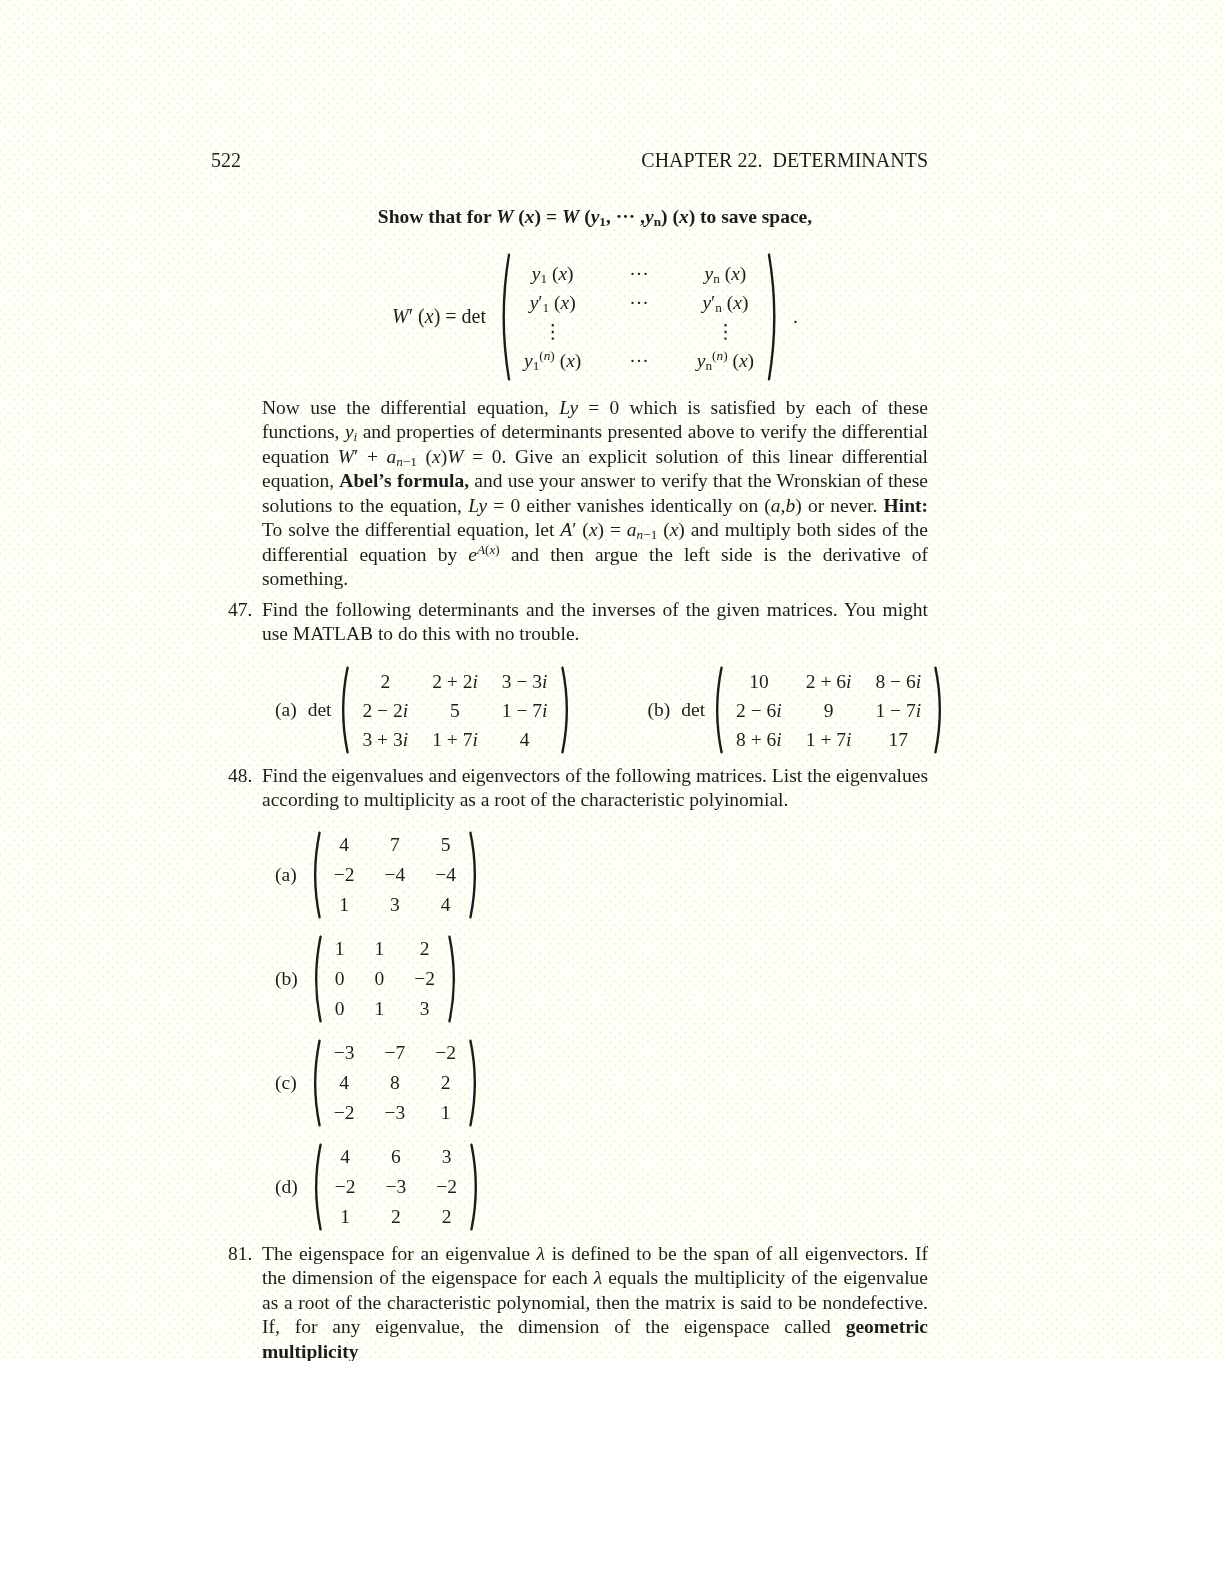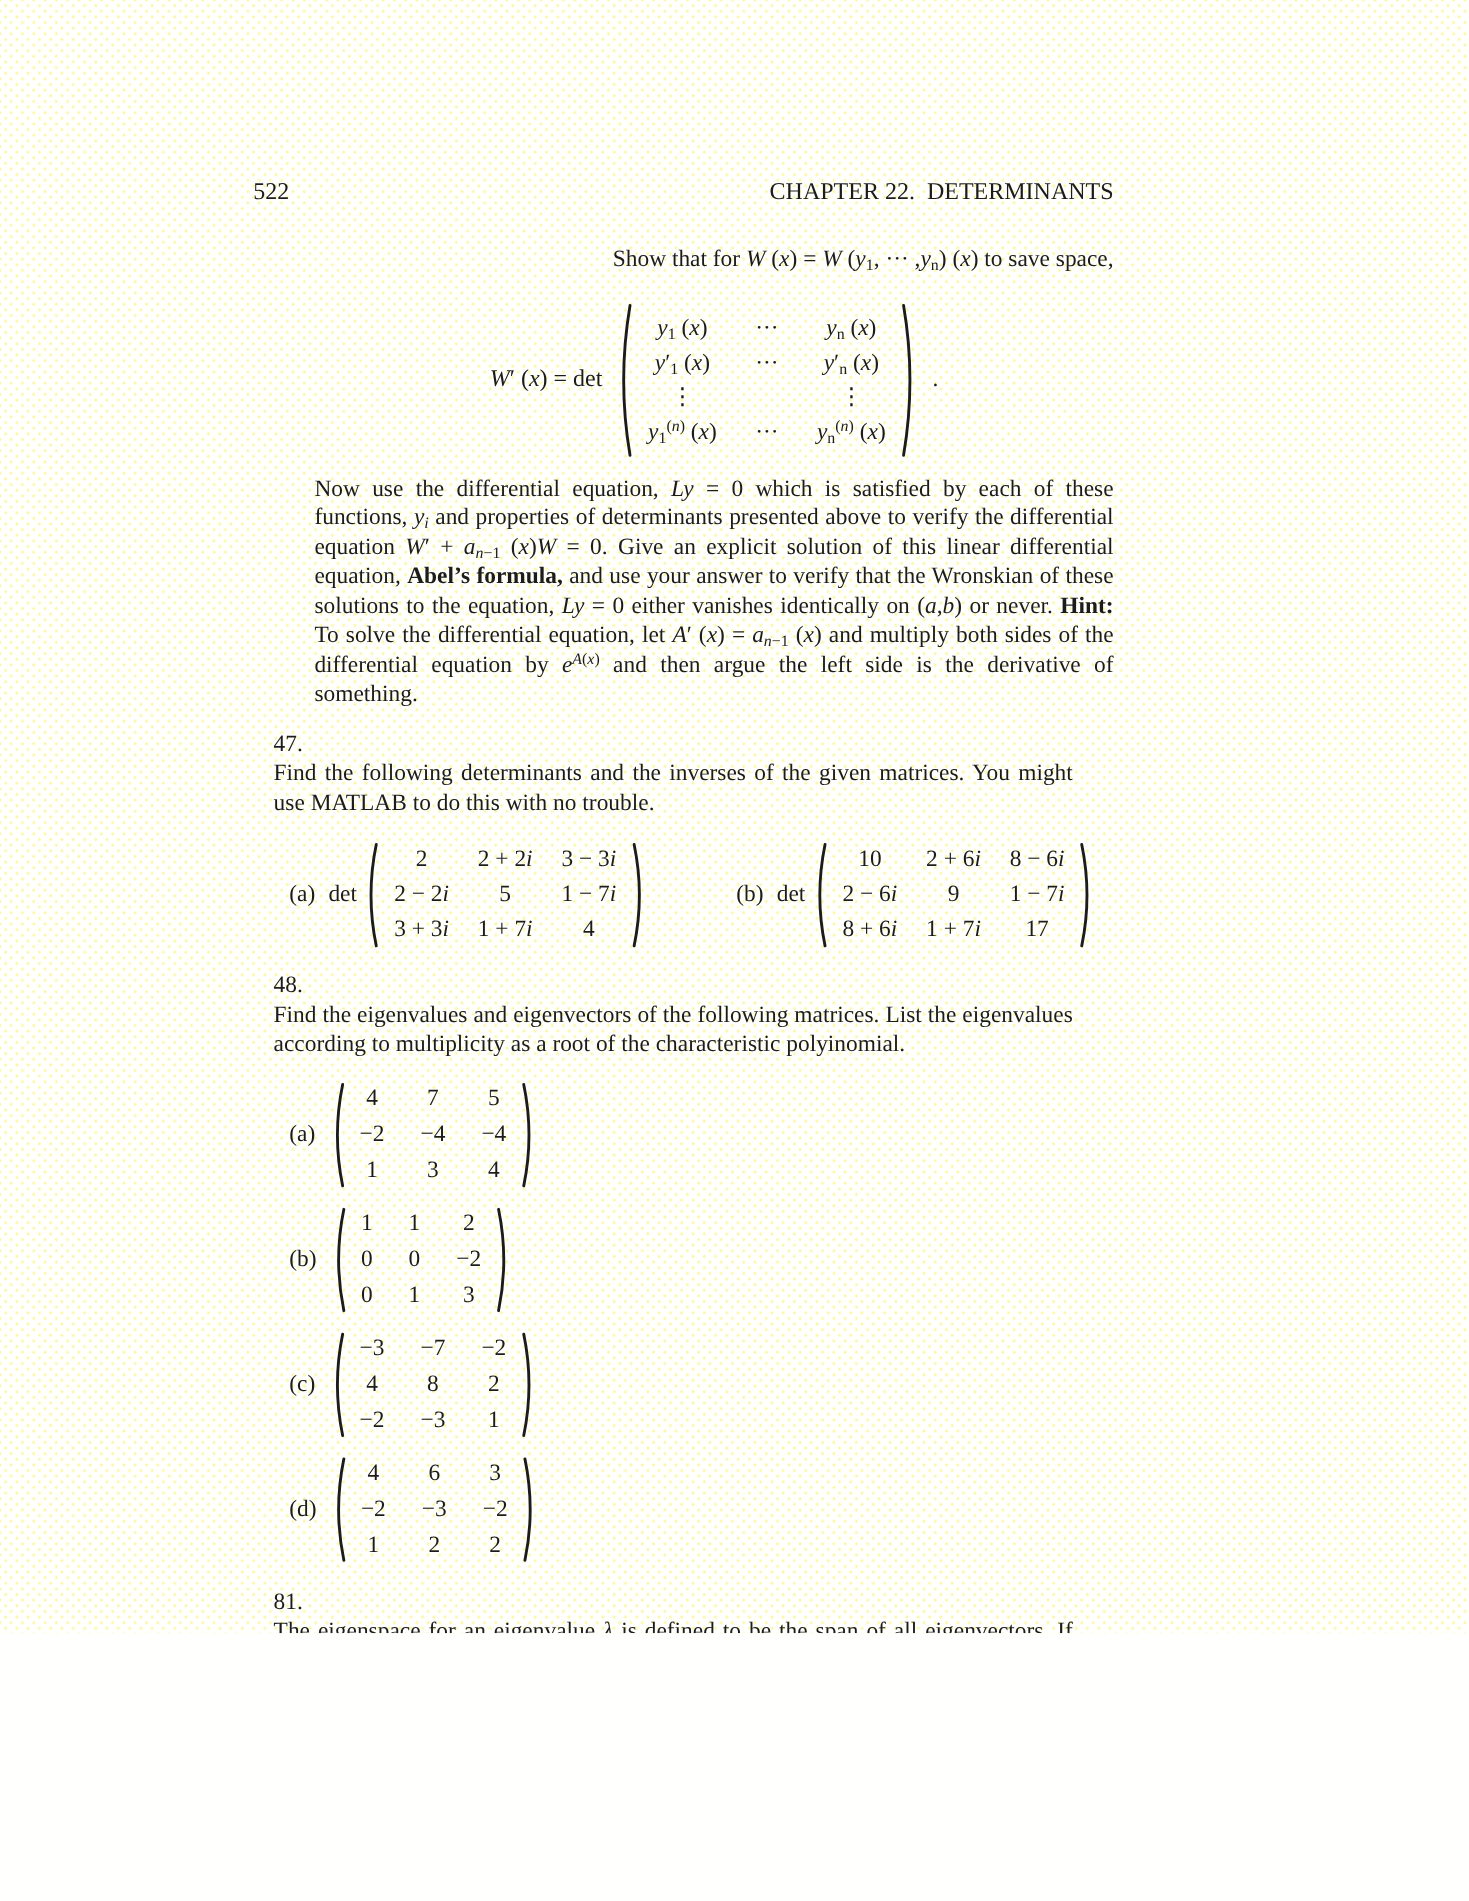--- a/index.html
+++ b/index.html
@@ -13,44 +13,44 @@
     background-image:
       radial-gradient(circle, rgba(250,244,140,.75) 1px, rgba(250,244,140,0) 1.5px),
       radial-gradient(circle, rgba(250,244,140,.75) 1px, rgba(250,244,140,0) 1.5px);
     background-size:9.4px 9.4px;
     background-position:0 0, 4.7px 4.7px;
   }
   .content{position:absolute;left:211px;top:148px;width:717px;}
   .pagehead{display:flex;justify-content:space-between;align-items:baseline;font-size:20px;line-height:24px;}
   .pagehead span{white-space:pre;}
   p{margin:0;font-size:19.5px;line-height:24.5px;text-align:justify;}
-  .lead{margin:33px 0 0 51px;width:666px;text-align:right;}
+  .lead{margin:33px 0 0 51px;width:666px;text-align:center;font-weight:bold;}
   .bodypar{margin:14px 0 0 51px;width:666px;}
   i{font-style:italic;}
   b{font-weight:bold;}
   sub{font-size:0.68em;vertical-align:-0.25em;line-height:0;}
   sup{font-size:0.68em;vertical-align:0.5em;line-height:0;}
 
   .displayeq{display:flex;justify-content:center;align-items:center;margin:22px 0 0 51px;width:666px;}
   .eq-lhs{font-size:20px;margin-right:9px;white-space:pre;}
   .eq-period{font-size:19.5px;margin-left:10px;}
 
   .mgroup{display:flex;align-items:center;}
   .matrix{display:grid;justify-items:center;align-items:center;font-size:19.5px;padding:4px 12px;}
-  .m-disp{line-height:29px;column-gap:32px;}
+  .m-disp{line-height:29px;column-gap:48px;}
   .m-47{line-height:29px;column-gap:24px;}
   .m-48{line-height:30px;column-gap:30px;}
   .mcell{white-space:pre;}
 
   .paren{display:block;flex:none;}
   .paren path{stroke:#1c1c1c;fill:none;stroke-width:2.4;vector-effect:non-scaling-stroke;stroke-linecap:round;}
   .h-lg{width:17px;height:130px;}
   .h-md{width:14px;height:88px;}
 
-  .problem{display:flex;margin:17px 0 0 17px;flex-direction:column;}
+  .problem{display:flex;margin:6px 0 0 17px;}
   .pnum{flex:none;width:34px;font-size:19.5px;line-height:24.5px;}
   .pbody{flex:1;width:666px;}
 
   .row47{display:flex;align-items:center;margin:16px 0 0 13px;gap:74px;}
   .detitem{display:flex;align-items:center;}
   .sublabel{font-size:19.5px;margin-right:11px;}
   .detword{font-size:19.5px;margin-right:5px;}
 
   .mlist{display:flex;flex-direction:column;align-items:flex-start;gap:6px;margin:13px 0 0 13px;}
   .eigitem{display:flex;align-items:center;}

